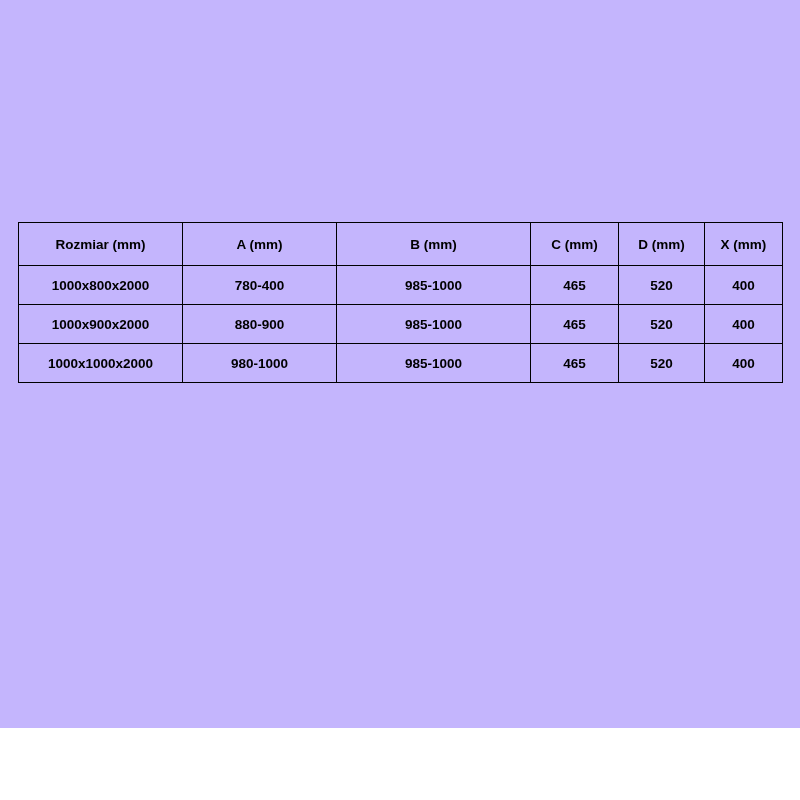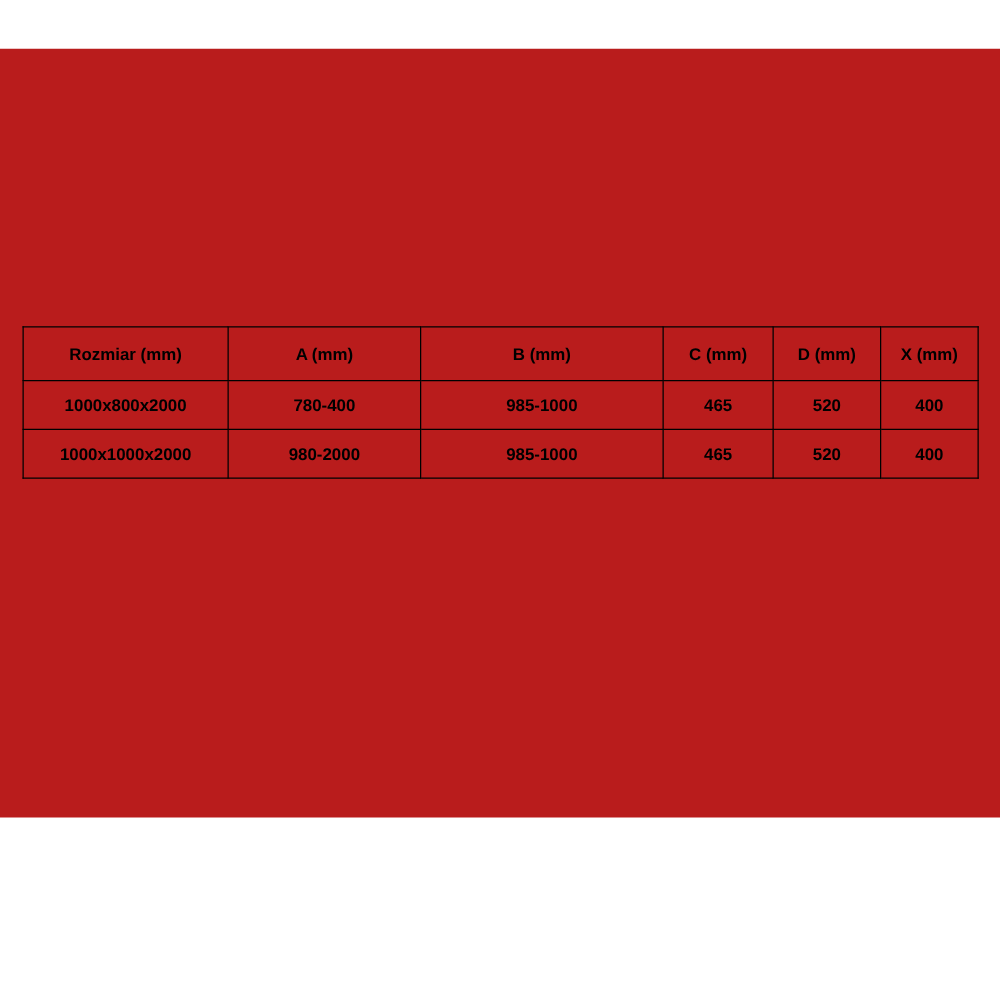--- a/index.html
+++ b/index.html
@@ -12,23 +12,22 @@
     height: 800px;
     font-family: "Liberation Sans", sans-serif;
     color: #000000;
     position: relative;
   }
   .sheet {
     position: absolute;
     left: 0;
     top: 0;
     width: 800px;
-    height: 615px;
-    background: #b91c1c;
-    margin-top: 39px;
+    height: 728px;
+    background: #c4b5fd;
   }
   .table-wrap {
     position: absolute;
     left: 18px;
     top: 222px;
     width: 764px;
   }
   table.dims {
     border-collapse: collapse;
     width: 764px;
@@ -84,22 +83,30 @@
       <tbody>
         <tr>
           <td>1000x800x2000</td>
           <td>780-400</td>
           <td>985-1000</td>
           <td>465</td>
           <td>520</td>
           <td>400</td>
         </tr>
         <tr>
+          <td>1000x900x2000</td>
+          <td>880-900</td>
+          <td>985-1000</td>
+          <td>465</td>
+          <td>520</td>
+          <td>400</td>
+        </tr>
+        <tr>
           <td>1000x1000x2000</td>
-          <td>980-2000</td>
+          <td>980-1000</td>
           <td>985-1000</td>
           <td>465</td>
           <td>520</td>
           <td>400</td>
         </tr>
       </tbody>
     </table>
   </div>
 </div>
 

